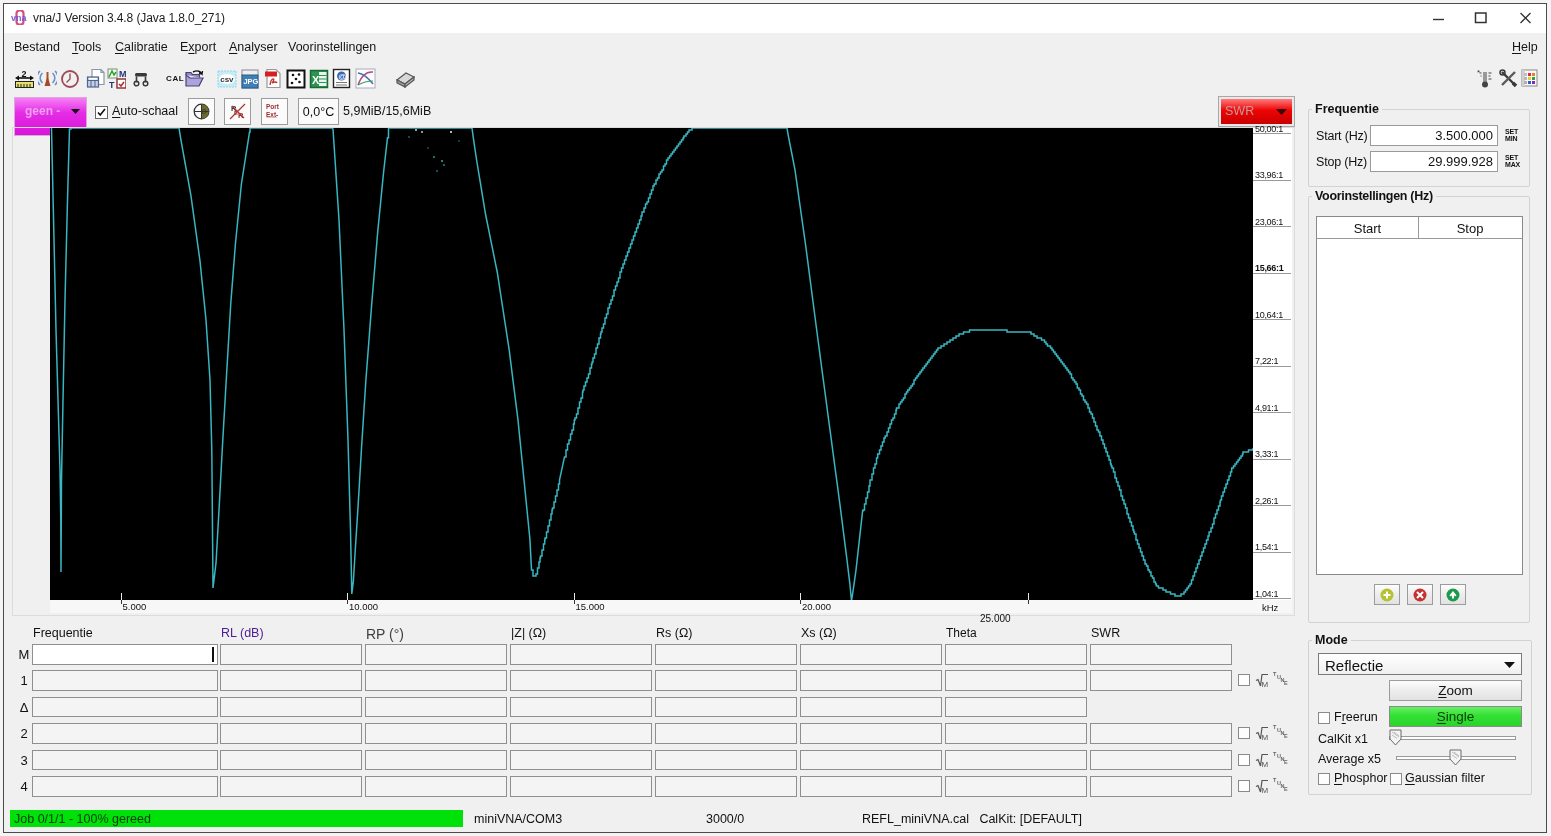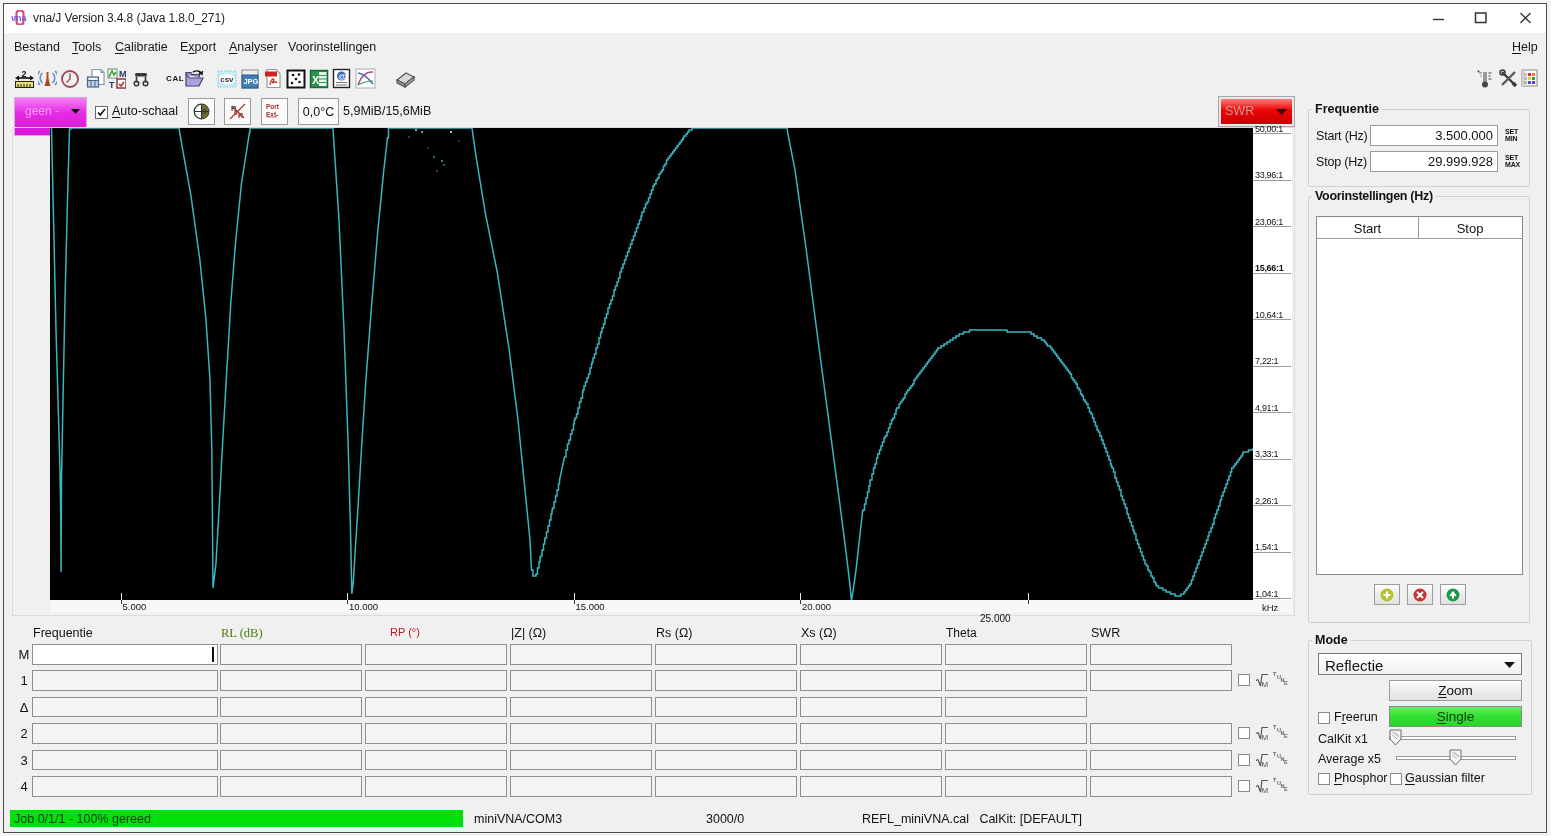--- a/index.html
+++ b/index.html
@@ -132,21 +132,21 @@
     <rect x="3" y="4" width="3" height="3" fill="#c0c0c0"></rect>
     <rect x="7" y="4" width="3" height="3" fill="#e03030"></rect>
     <rect x="11" y="4" width="3" height="3" fill="#e08030"></rect>
     <rect x="3" y="8" width="3" height="3" fill="#b8b8b8"></rect>
     <rect x="7" y="8" width="3" height="3" fill="#e8d030"></rect>
     <rect x="11" y="8" width="3" height="3" fill="#30a040"></rect>
     <rect x="3" y="12" width="3" height="3" fill="#b0b0b0"></rect>
     <rect x="7" y="12" width="3" height="3" fill="#3060d0"></rect>
     <rect x="11" y="12" width="3" height="3" fill="#8030b0"></rect>
   </svg>
-<div style="position:absolute;left:14px;top:97px;width:73px;height:39px;border:1px solid #d9a8d9;background:linear-gradient(#f680f6,#e52ce5 40%,#d814d8);">
+<div style="position:absolute;left:14px;top:97px;width:73px;height:39px;border:1px solid #d9a8d9;background:linear-gradient(#f680f6,#e52ce5 40%,#d814d8);font-weight:bold;">
     <span style="position:absolute;left:10px;top:6px;font-size:12px;color:#f0a0f0;">geen -</span>
     <svg style="position:absolute;right:6px;top:11px" width="9" height="5" viewBox="0 0 9 5">
       <path d="M0,0 h9 l-4.5,5 z" fill="#111"></path>
     </svg>
   </div>
 <div style="position:absolute;left:95px;top:106px;width:13px;height:13px;background:#fff;border:1px solid #6a6a6a;">
     <svg width="11" height="11" viewBox="0 0 11 11" style="position:absolute;left:0;top:0">
       <path d="M2,5.5 L4.2,8 L9,2" fill="none" stroke="#111" stroke-width="1.6"></path>
     </svg>
   </div>
@@ -229,22 +229,22 @@
 <div style="position:absolute;left:573.5px;top:593px;width:1px;height:7px;background:#e8e8e8;"></div>
 <div style="position:absolute;left:573.5px;top:600px;width:1px;height:4px;background:#333;"></div>
 <div style="position:absolute;left:575.5px;top:601px;font-size:9.5px;white-space:nowrap;color:#111;">15.000</div>
 <div style="position:absolute;left:800px;top:593px;width:1px;height:7px;background:#e8e8e8;"></div>
 <div style="position:absolute;left:800px;top:600px;width:1px;height:4px;background:#333;"></div>
 <div style="position:absolute;left:802px;top:601px;font-size:9.5px;white-space:nowrap;color:#111;">20.000</div>
 <div style="position:absolute;left:1028px;top:593px;width:1px;height:7px;background:#e8e8e8;"></div>
 <div style="position:absolute;left:1028px;top:600px;width:1px;height:4px;background:#333;"></div>
 <div style="position:absolute;left:980px;top:601px;font-size:10px;white-space:nowrap;color:#111;margin-top:12px;">25.000</div>
 <div style="position:absolute;left:33px;top:626px;font-size:12.5px;white-space:nowrap;color:#111;">Frequentie</div>
-<div style="position:absolute;left:221px;top:626px;font-size:12.5px;white-space:nowrap;color:#4d7c0f;font-family:Liberation Serif, serif;">RL (dB)</div>
-<div style="position:absolute;left:366px;top:626px;font-size:11px;white-space:nowrap;color:#b91c1c;margin-left:24px;">RP (°)</div>
+<div style="position:absolute;left:221px;top:626px;font-size:12.5px;white-space:nowrap;color:#4c1d95;">RL (dB)</div>
+<div style="position:absolute;left:366px;top:626px;font-size:14px;white-space:nowrap;color:#404040;">RP (°)</div>
 <div style="position:absolute;left:511px;top:626px;font-size:12.5px;white-space:nowrap;color:#111;">|Z| (Ω)</div>
 <div style="position:absolute;left:656px;top:626px;font-size:12.5px;white-space:nowrap;color:#111;">Rs (Ω)</div>
 <div style="position:absolute;left:801px;top:626px;font-size:12.5px;white-space:nowrap;color:#111;">Xs (Ω)</div>
 <div style="position:absolute;left:946px;top:626px;font-size:12px;white-space:nowrap;color:#111;">Theta</div>
 <div style="position:absolute;left:1091px;top:626px;font-size:12.5px;white-space:nowrap;color:#111;">SWR</div>
 <div style="position:absolute;left:17px;top:647.0px;font-size:13px;white-space:nowrap;color:#111;"><span style="display:inline-block;width:14px;text-align:center">M</span></div>
 <div style="position:absolute;left:32px;top:644.0px;width:186px;height:20.5px;background:#fff;border:1px solid #8f8f8f;"></div>
 <div style="position:absolute;left:220px;top:644.0px;width:142px;height:20.5px;background:#f4f4f4;border:1px solid #8f8f8f;"></div>
 <div style="position:absolute;left:365px;top:644.0px;width:142px;height:20.5px;background:#f4f4f4;border:1px solid #8f8f8f;"></div>
 <div style="position:absolute;left:510px;top:644.0px;width:142px;height:20.5px;background:#f4f4f4;border:1px solid #8f8f8f;"></div>

